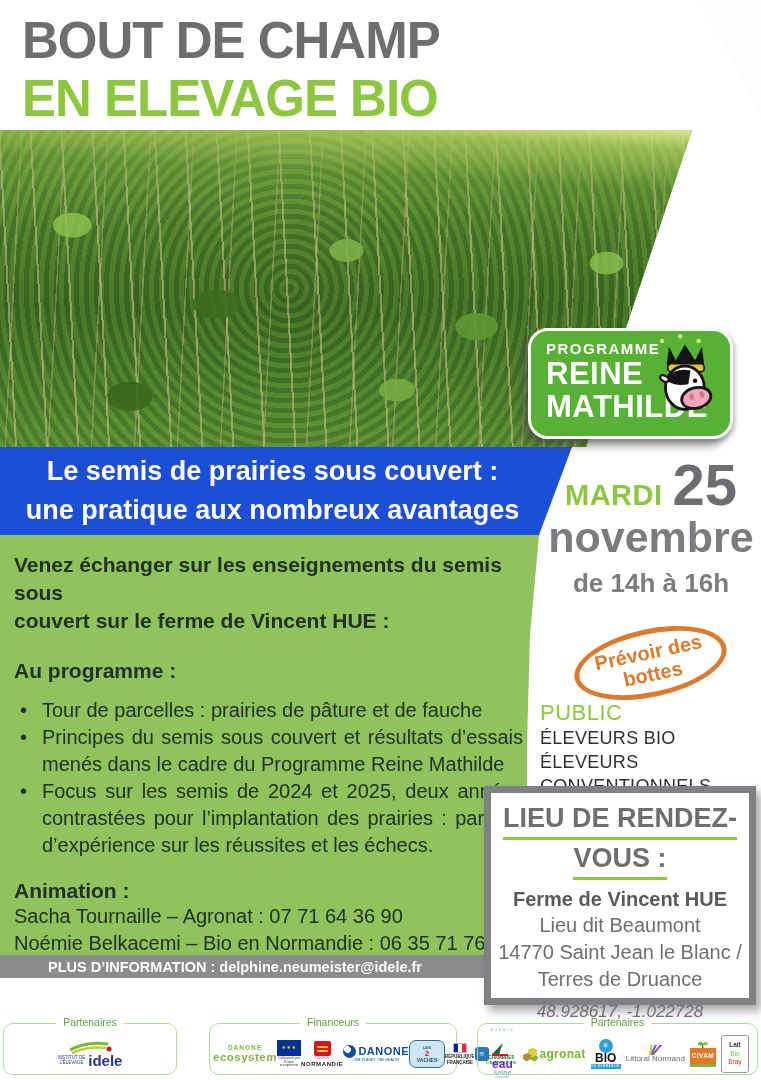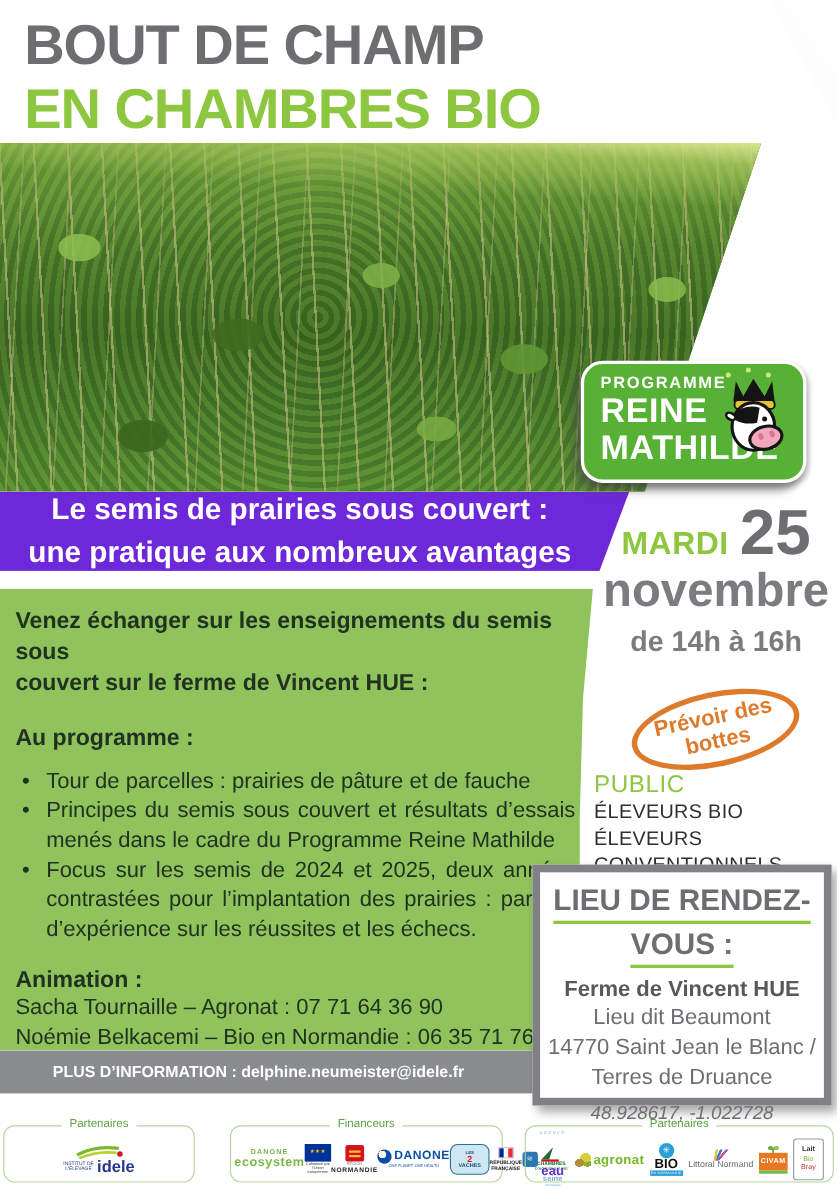--- a/index.html
+++ b/index.html
@@ -38,41 +38,41 @@
   
   .rm-badge{left:528px;top:328px;width:205px;height:111px;background:#57b134;
     border:3px solid #fff;border-radius:20px;box-sizing:border-box;
     box-shadow:-6px 7px 8px rgba(75,75,75,0.55),2px 3px 5px rgba(0,0,0,0.25);
     color:#fff;padding:9px 0 0 15px;z-index:3;}
   .rm-prog{font-size:15px;font-weight:bold;letter-spacing:1.5px;}
   .rm-big{font-size:31px;font-weight:bold;letter-spacing:0.5px;line-height:33px;}
   .cow{position:absolute;right:4px;top:2px;}
 
   
-  .session-banner{left:0;top:447px;width:575px;height:72px;background:#6d28d9;
+  .session-banner{left:0;top:447px;width:575px;height:88px;background:#1d4ed8;
     clip-path:polygon(0 0,572px 0,539px 88px,0 88px);
     display:flex;flex-direction:column;justify-content:center;z-index:2;}
   .session-banner .bline{width:545px;text-align:center;color:#fff;font-weight:bold;
     font-size:27px;line-height:39px;}
 
   
   .content-panel{left:0;top:535px;width:545px;height:420px;background:#90c35c;
     clip-path:polygon(0 0,539px 0,530px 100px,527px 210px,527px 420px,0 420px);
     color:#213122;box-sizing:border-box;padding:16px 14px 0 14px;}
   .intro{font-size:21px;font-weight:bold;line-height:28px;}
   .prog-label{font-size:21px;font-weight:bold;margin-top:24px;}
   .bullets{margin-top:14px;}
   .bullet{display:grid;grid-template-columns:28px 1fr;font-size:20px;line-height:27px;
     text-align:justify;padding-right:8px;}
   .bullet .dot{padding-left:6px;}
   .anim-label{font-size:21px;font-weight:bold;margin-top:20px;}
   .anim-line{font-size:20px;line-height:27px;}
 
   
-  .info-bar{left:0;top:955px;width:545px;height:39px;background:#8a8c8e;z-index:1;
+  .info-bar{left:0;top:955px;width:545px;height:23px;background:#8a8c8e;z-index:1;
     display:flex;align-items:center;}
   .info-bar span{display:block;width:470px;text-align:center;color:#fff;font-weight:bold;font-size:14.5px;}
 
   
   .event-date{left:548px;top:456px;width:206px;text-align:center;}
   .event-row{display:flex;justify-content:center;align-items:baseline;gap:10px;}
   .event-day{color:#8dc63f;font-weight:bold;font-size:29px;letter-spacing:0.5px;}
   .event-num{color:#6d6e71;font-weight:bold;font-size:58px;line-height:58px;}
   .event-month{color:#7b7c7f;font-weight:bold;font-size:43px;line-height:46px;margin-top:0px;}
   .event-time{color:#7b7c7f;font-weight:bold;font-size:26px;margin-top:8px;}
@@ -175,21 +175,21 @@
 </style>
 </head>
 <body>
 
 <div class="page">
 
   <div class="abs corner-shade"></div>
 
   <div class="abs main-title">
     <div class="title-gray">BOUT DE CHAMP</div>
-    <div class="title-green">EN CHAMBRES BIO</div>
+    <div class="title-green">EN ELEVAGE BIO</div>
   </div>
 
   <div class="abs field-photo"></div>
 
   <div class="abs rm-badge">
     <div class="rm-prog">PROGRAMME</div>
     <div class="rm-big">REINE</div>
     <div class="rm-big">MATHILDE</div>
     <svg class="cow" width="80" height="82" viewBox="0 0 70 72">
       <circle cx="14" cy="7" r="2" fill="#cdea7a"></circle>

